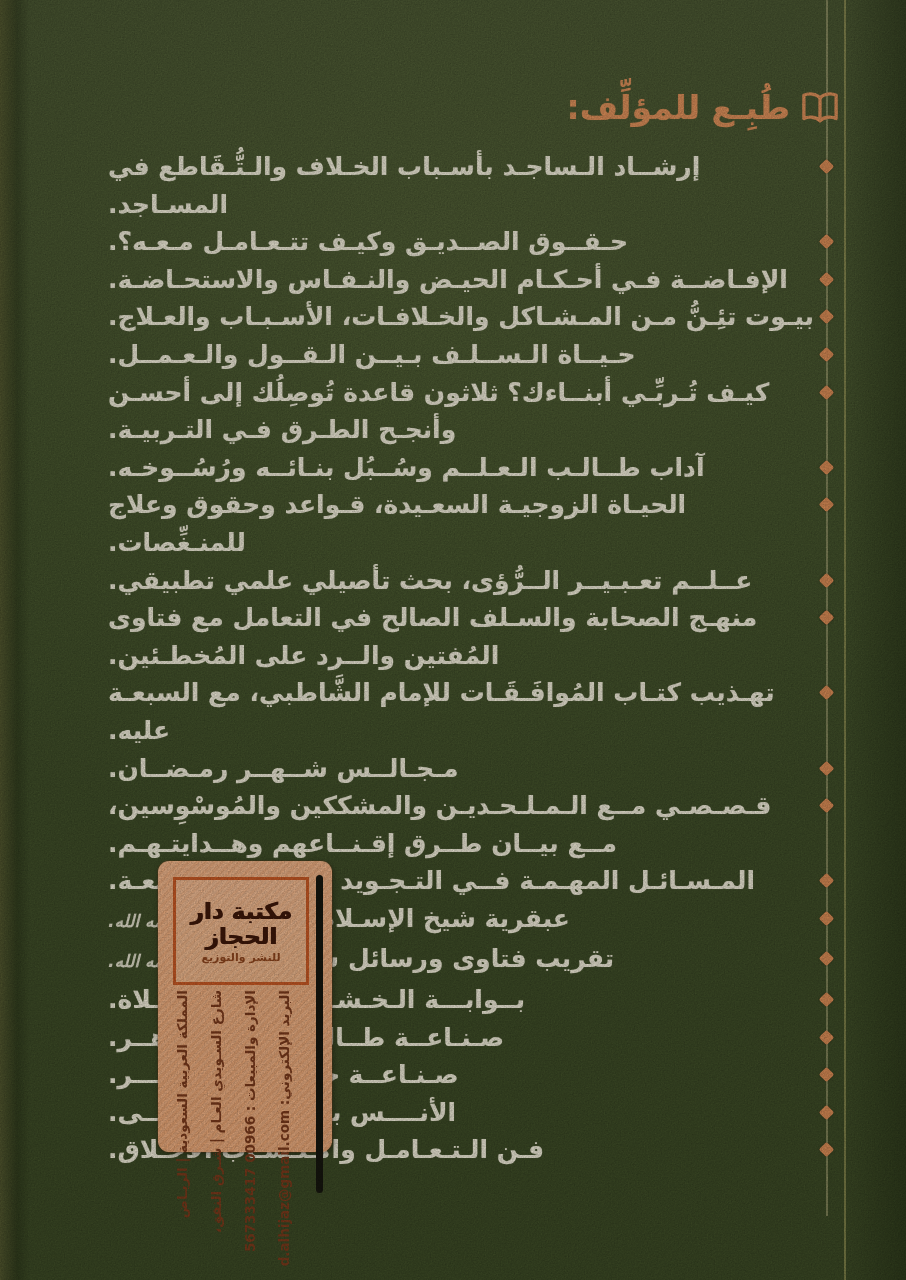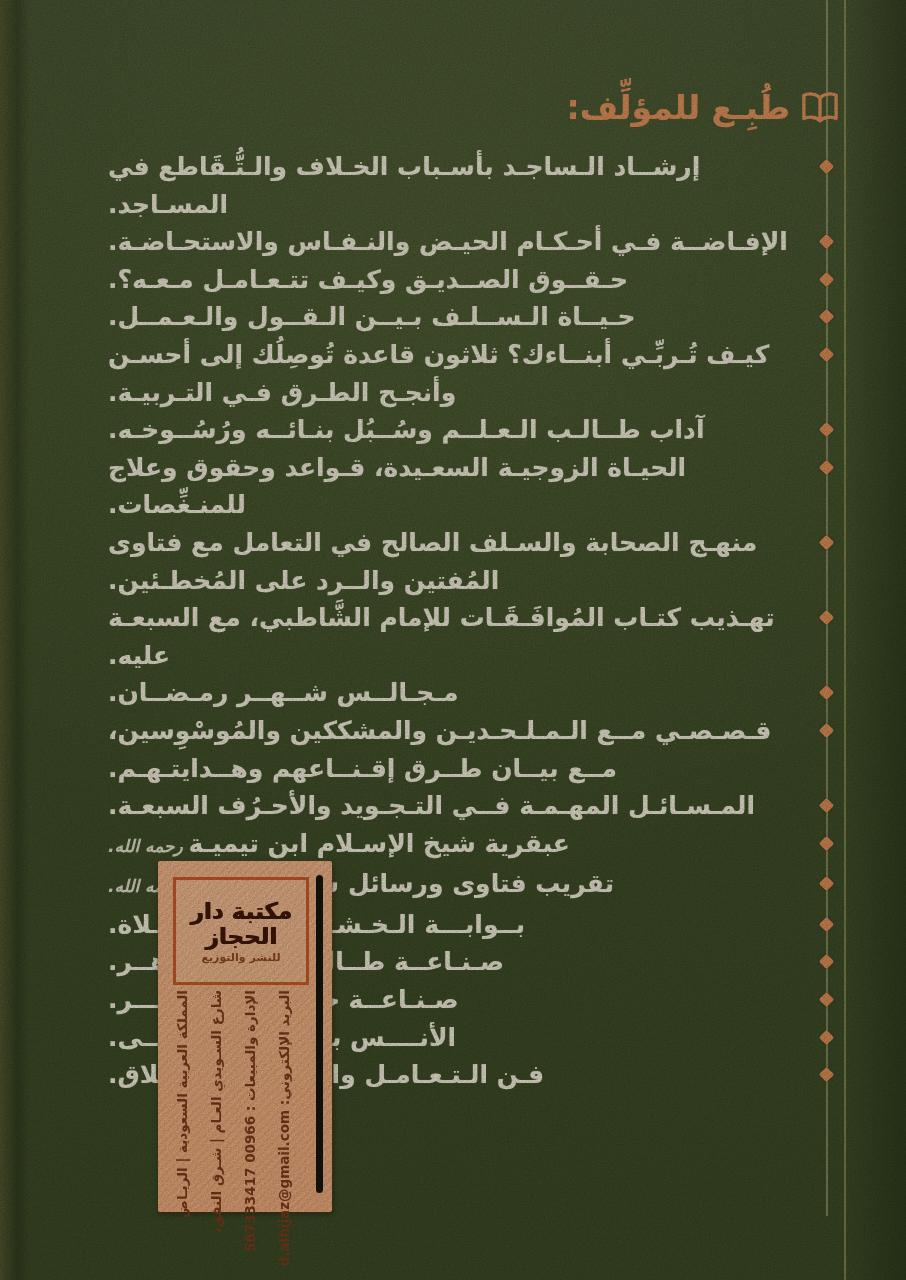--- a/index.html
+++ b/index.html
@@ -24,25 +24,25 @@
 
   .book-list{position:absolute;top:148px;right:88px;left:104px;direction:rtl;z-index:3;}
   .item{position:relative;text-align:left;color:#f2eedb;font-weight:bold;font-size:25px;
     line-height:37.6px;padding-left:4px;padding-right:95px;text-indent:-95px;
     text-shadow:0 0 1px rgba(242,238,219,.35);}
   .item .btext{display:inline;}
   .item .note{display:inline;font-size:17px;font-weight:bold;opacity:.92;font-style:italic;}
   .diamond{position:absolute;right:-14px;top:13px;width:11px;height:11px;background:#dd8e57;
     transform:rotate(45deg);border-radius:2px;box-shadow:0 0 2px rgba(0,0,0,.35);text-indent:0;}
 
-  .stamp{position:absolute;left:158px;top:861px;width:174px;height:351px;z-index:4;
+  .stamp{position:absolute;left:158px;top:861px;width:174px;height:291px;z-index:4;
     background:
       repeating-linear-gradient(135deg, rgba(255,255,255,.05) 0 3px, rgba(160,80,30,.05) 3px 6px),
       linear-gradient(180deg,#f2b487 0%,#efae7e 60%,#eeab7a 100%);
-    border-radius:2px;box-shadow:0 0 0 1px rgba(110,55,20,.25), 1px 2px 6px rgba(0,0,0,.35);}
+    border-radius:11px;box-shadow:0 0 0 1px rgba(110,55,20,.25), 1px 2px 6px rgba(0,0,0,.35);}
   .logo-box{position:absolute;left:15px;top:16px;width:130px;height:102px;border:3px solid #cd5c26;
     display:flex;flex-direction:column;align-items:center;justify-content:center;direction:rtl;
     background:rgba(255,235,210,.12);}
   .logo-title{color:#40190a;font-weight:bold;font-size:23px;line-height:25px;text-align:center;
     letter-spacing:-1px;text-shadow:1px 0 0 #40190a;}
   .logo-subtitle{color:#93481f;font-weight:bold;font-size:11px;margin-top:2px;}
   .stamp-bar{position:absolute;right:9px;top:14px;width:7px;height:318px;background:#17170f;border-radius:4px;}
   .contact-rot{position:absolute;left:-30px;top:166px;width:214px;height:140px;
     transform:rotate(-90deg);direction:rtl;}
   .cline{color:#7e3c1d;font-weight:bold;font-size:13.5px;line-height:34px;white-space:nowrap;
@@ -57,27 +57,28 @@
 <div class="header">
   <svg class="book-icon" viewBox="0 0 36 30">
     <path d="M18 6 C14.5 1.8,7.5 1.6,3.5 3.6 L3.5 24.5 C7.5 22.5,14.5 22.7,18 26.5 C21.5 22.7,28.5 22.5,32.5 24.5 L32.5 3.6 C28.5 1.6,21.5 1.8,18 6 Z" fill="none" stroke="#e2935c" stroke-width="3" stroke-linejoin="round"></path>
     <path d="M18 6 L18 26.5" fill="none" stroke="#e2935c" stroke-width="3"></path>
   </svg>
   <div class="page-title">طُبِـع للمؤلِّف:</div>
 </div>
 
 <div class="book-list">
     <div class="item"><span class="diamond"></span><span class="btext">إرشــاد الـساجـد بأسـباب الخـلاف والـتُّـقَاطع في المسـاجد.</span></div>
+    <div class="item"><span class="diamond"></span><span class="btext">حـقــوق الصــديـق وكيـف تتـعـامـل مـعـه؟.</span></div>
     <div class="item"><span class="diamond"></span><span class="btext">الإفـاضــة فـي أحـكـام الحيـض والنـفـاس والاستحـاضـة.</span></div>
-    <div class="item"><span class="diamond"></span><span class="btext">حـقــوق الصــديـق وكيـف تتـعـامـل مـعـه؟.</span></div>
-    <div class="item"><span class="diamond"></span></div>
+    <div class="item"><span class="diamond"></span><span class="btext">بيـوت تئِـنُّ مـن المـشـاكل والخـلافـات، الأسـبـاب والعـلاج.</span></div>
     <div class="item"><span class="diamond"></span><span class="btext">حـيــاة الـســلـف بـيــن الـقــول والـعـمــل.</span></div>
     <div class="item"><span class="diamond"></span><span class="btext">كيـف تُـربِّـي أبنــاءك؟ ثلاثون قاعدة تُوصِلُك إلى أحسـن وأنجـح الطـرق فـي التـربيـة.</span></div>
     <div class="item"><span class="diamond"></span><span class="btext">آداب طــالـب الـعـلــم وسُــبُل بنـائــه ورُسُــوخـه.</span></div>
     <div class="item"><span class="diamond"></span><span class="btext">الحيـاة الزوجيـة السعـيدة، قـواعد وحقوق وعلاج للمنـغِّصات.</span></div>
+    <div class="item"><span class="diamond"></span><span class="btext">عــلــم تعـبـيــر الــرُّؤى، بحث تأصيلي علمي تطبيقي.</span></div>
     <div class="item"><span class="diamond"></span></div>
     <div class="item"><span class="diamond"></span><span class="btext">منهـج الصحابة والسـلف الصالح في التعامل مع فتاوى المُفتين والــرد على المُخطـئين.</span></div>
     <div class="item"><span class="diamond"></span><span class="btext">تهـذيب كتـاب المُوافَـقَـات للإمام الشَّاطبي، مع السبعـة عليه.</span></div>
     <div class="item"><span class="diamond"></span><span class="btext">مـجـالــس شــهــر رمـضــان.</span></div>
     <div class="item"><span class="diamond"></span><span class="btext">قـصـصـي مــع الـمـلـحـديـن والمشككين والمُوسْوِسين، مــع بيــان طــرق إقـنــاعهم وهــدايتـهـم.</span></div>
     <div class="item"><span class="diamond"></span><span class="btext">المـسـائـل المهـمـة فــي التـجـويد والأحـرُف السبعـة.</span></div>
     <div class="item"><span class="diamond"></span><span class="btext">عبقرية شيخ الإسـلام ابن تيميـة</span><span class="note"> رحمه الله.</span></div>
     <div class="item"><span class="diamond"></span><span class="btext">تقريب فتاوى ورسائل شيخ الإسلام</span><span class="note"> رحمه الله.</span></div>
     <div class="item"><span class="diamond"></span><span class="btext">بــوابـــة الـخـشــوع في الــصــلاة.</span></div>
     <div class="item"><span class="diamond"></span><span class="btext">صـنـاعــة طــالــب عـلـم مـاهــر.</span></div>

